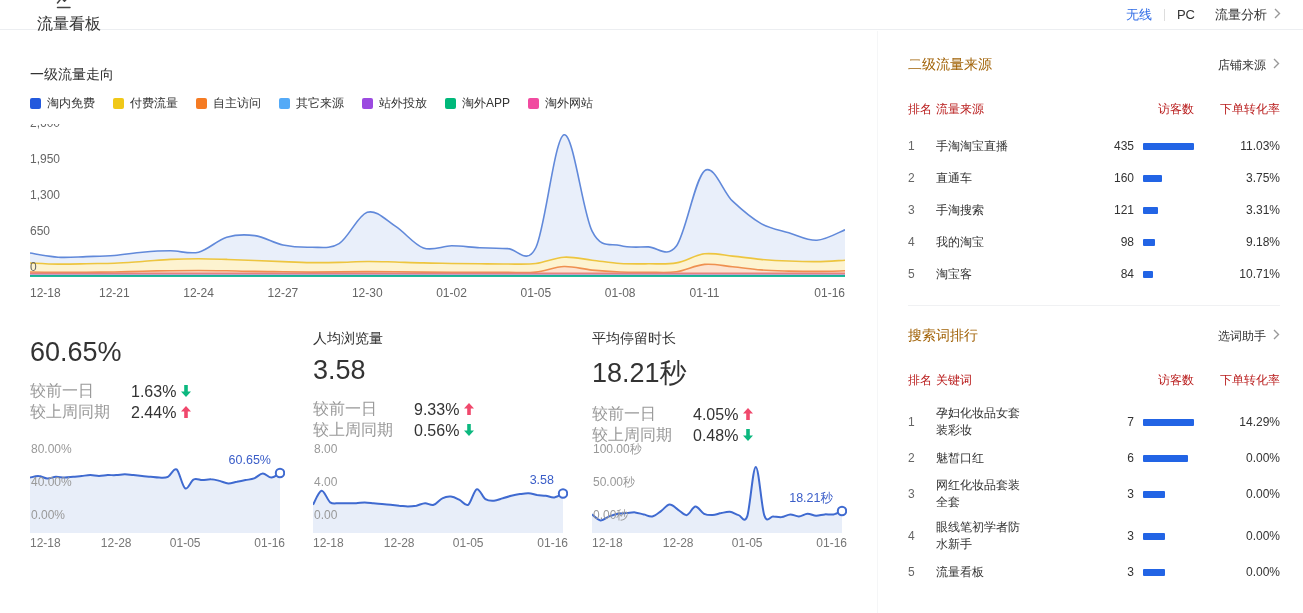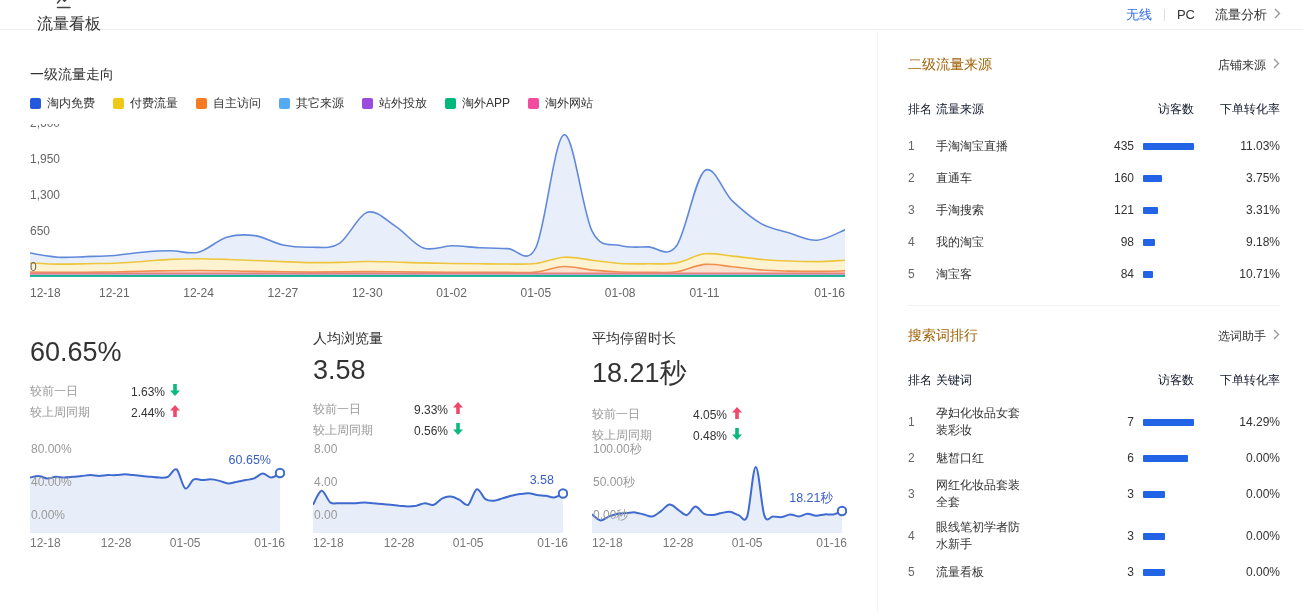--- a/index.html
+++ b/index.html
@@ -21,31 +21,31 @@
   .lg-item{display:flex;align-items:center;gap:6px;cursor:pointer;}
   .lg-swatch{width:11px;height:11px;border-radius:2px;display:inline-block;}
   .lg-label{font-size:12px;color:#333;}
   .main-chart{position:absolute;left:30px;top:124px;}
   svg text{font-family:"Liberation Sans","DejaVu Sans",sans-serif;}
   
   .kpi-card{position:absolute;top:330px;width:260px;}
   .kpi-label{font-size:14px;color:#333;}
   .kpi-value{font-size:27px;color:#333;margin-top:7px;}
   .kpi-compare{margin-top:13px;}
-  .cmp-row{display:flex;align-items:center;height:21px;font-size:12px;}
+  .cmp-row{display:flex;align-items:center;height:21px;font-size:16px;}
   .cmp-name{color:#999;width:101px;}
   .cmp-value{color:#333;margin-right:5px;}
   .mini-chart{position:absolute;top:443px;}
   
   .right-panel{position:absolute;left:908px;top:55px;width:372px;}
   .v-divider{position:absolute;left:877px;top:31px;bottom:0;width:1px;background:#f5f6f7;}
   .panel-head{display:flex;justify-content:space-between;align-items:center;height:20px;}
   .panel-title{font-size:14px;color:#a16207;}
   .panel-link{display:flex;align-items:center;gap:7px;font-size:12px;color:#333;cursor:pointer;}
-  .t-header{display:flex;align-items:center;margin-top:26px;font-size:12px;color:#0f172a;}
+  .t-header{display:flex;align-items:center;margin-top:26px;font-size:12px;color:#b91c1c;}
   .h-rank{width:28px;}
   .h-name{flex:1;text-align:left;}
   .h-vis{width:100px;text-align:right;}
   .h-conv{width:86px;text-align:right;}
   .t-rows{margin-top:12px;}
   .t-row{display:flex;align-items:center;font-size:12px;color:#333;}
   .src-row{height:32px;}
   .kw-row{min-height:30px;padding:4px 0;box-sizing:border-box;}
   .c-rank{width:28px;color:#666;}
   .c-name{width:88px;line-height:17px;}

